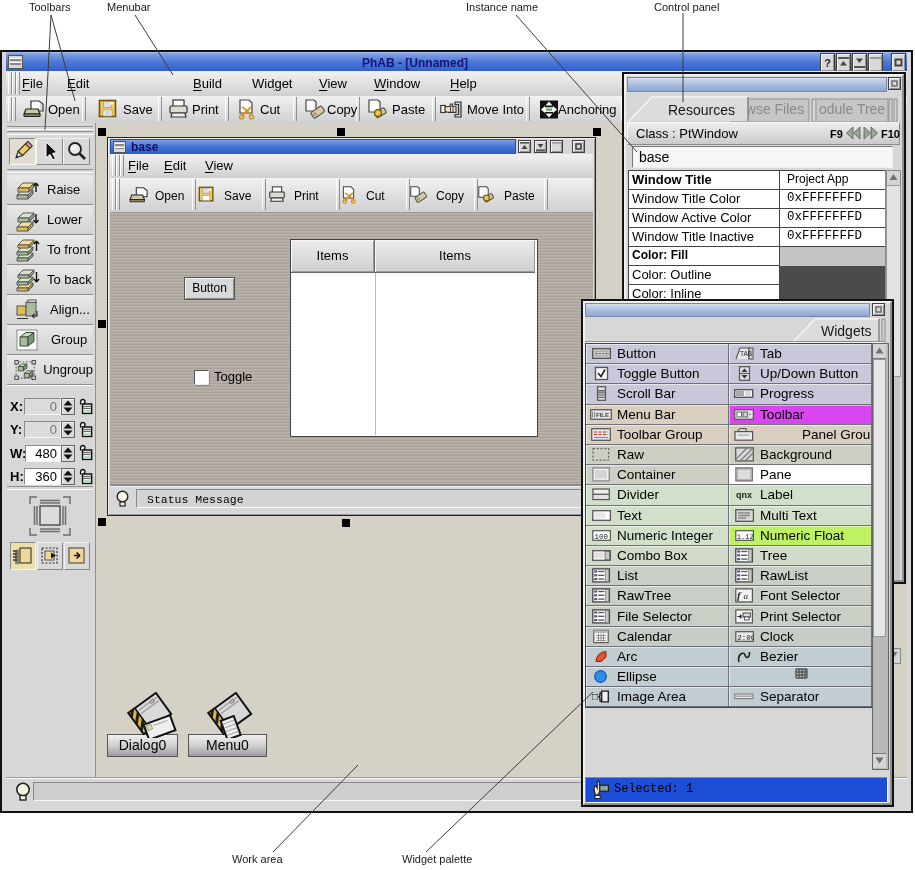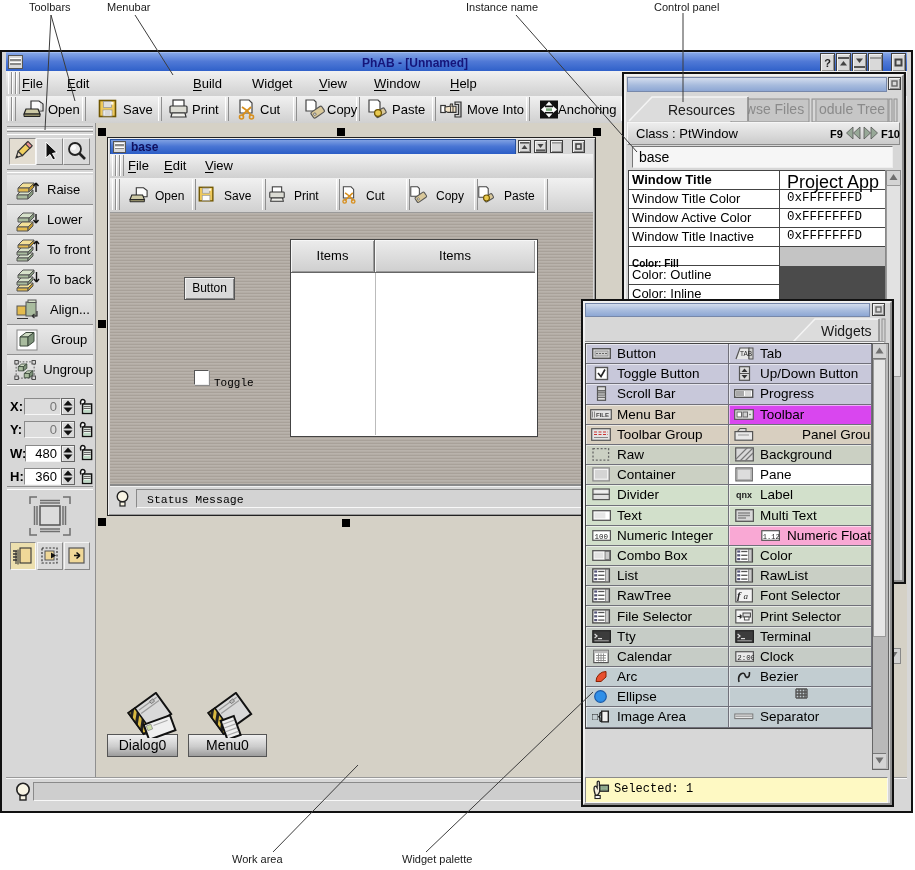--- a/index.html
+++ b/index.html
@@ -534,21 +534,21 @@
 
     <div class="abs" style="left:74px;top:64px;width:49px;height:21px;background:#d9d9d9;border:1px solid #555;box-shadow:inset 1px 1px 0 #f2f2f2, inset -1px -1px 0 #8a8a8a;text-align:center;font-size:12px;line-height:20px;">Button</div>
 
     <div class="abs" style="left:180px;top:26px;width:246px;height:196px;border:1px solid #444;background:#fff;">
       <div class="abs" style="left:0;top:0;width:83px;height:32px;background:linear-gradient(180deg,#ececec,#cfcfcf);border-right:1px solid #666;border-bottom:1px solid #666;box-shadow:inset 1px 1px 0 #f6f6f6, inset -1px -1px 0 #9a9a9a;text-align:center;line-height:32px;font-size:13px;">Items</div>
       <div class="abs" style="left:84px;top:0;width:160px;height:32px;background:linear-gradient(180deg,#ececec,#cfcfcf);border-bottom:1px solid #666;box-shadow:inset 1px 1px 0 #f6f6f6, inset -1px -1px 0 #9a9a9a;text-align:center;line-height:32px;font-size:13px;">Items</div>
       <div class="abs" style="left:84px;top:33px;width:1px;height:162px;background:#bbb;"></div>
     </div>
 
     <div class="abs" style="left:84px;top:157px;width:13px;height:13px;background:#fff;border-top:1.5px solid #555;border-left:1.5px solid #555;border-bottom:1.5px solid #eee;border-right:1.5px solid #eee;box-shadow:1px 1px 0 #8a8a8a;"></div>
-    <div class="abs" style="left:104px;top:164px;font-size:11px;font-family:Liberation Mono, monospace;">Toggle</div>
+    <div class="abs" style="left:104px;top:156px;font-size:13px;">Toggle</div>
   </div>
 
   <div class="abs" style="left:2px;top:348px;width:483px;height:27px;background:#d7d7d7;border-top:1px solid #f2f2f2;box-shadow:0 -2px 0 #8a8a8a;">
     <div class="abs" style="left:6px;top:3px;">
       <svg width="13" height="19" viewBox="0 0 13 19">
             <circle cx="6.5" cy="6.5" r="5.3" fill="#f8f4e4" stroke="#222" stroke-width="1.4"></circle>
             <rect x="4" y="12" width="5" height="4" fill="#f8f4e4" stroke="#222" stroke-width="1.2"></rect>
           </svg>
     </div>
     <div class="abs sunk" style="left:26px;top:2px;width:452px;height:19px;background:#d3d3d3;font-family:'Liberation Mono',monospace;font-size:11.5px;line-height:19px;padding-left:10px;box-sizing:border-box;">Status Message</div>
@@ -654,36 +654,36 @@
             </svg>
           </div>
     <div class="abs" style="left:253px;top:5px;font-size:11px;font-weight:bold;">F10</div>
   </div>
   <div class="abs" style="left:6px;top:70px;width:259px;height:20px;background:#f6f6f6;border:1px solid;border-color:#777 #eee #eee #777;">
     <div class="abs" style="left:6px;top:2px;font-size:14px;">base</div>
   </div>
   <div class="abs" style="left:2px;top:94px;width:256px;border:1px solid #444;border-bottom:none;background:#fff;">
    <div style="position:relative;height:18px;border-bottom:1px solid #444;">
             <div style="position:absolute;left:3px;top:1px;font-size:13px;font-weight:bold;white-space:nowrap;">Window Title</div>
-            <div style="position:absolute;left:150px;top:0;width:105px;height:18px;padding:1px 0 0 7px;font-size:18px;border-left:1px solid #444;">Project App</div>
+            <div style="position:absolute;left:150px;top:0;width:105px;height:18px;padding:1px 0 0 7px;font-size:12px;border-left:1px solid #444;">Project App</div>
           </div>
    <div style="position:relative;height:18px;border-bottom:1px solid #444;">
             <div style="position:absolute;left:3px;top:1px;font-size:13px;font-weight:normal;white-space:nowrap;">Window Title Color</div>
             <div style="position:absolute;left:150px;top:0;width:105px;height:18px;padding:1px 0 0 7px;font-family:'Liberation Mono',monospace;font-size:12.5px;border-left:1px solid #444;">0xFFFFFFFD</div>
           </div>
    <div style="position:relative;height:18px;border-bottom:1px solid #444;">
             <div style="position:absolute;left:3px;top:1px;font-size:13px;font-weight:normal;white-space:nowrap;">Window Active Color</div>
             <div style="position:absolute;left:150px;top:0;width:105px;height:18px;padding:1px 0 0 7px;font-family:'Liberation Mono',monospace;font-size:12.5px;border-left:1px solid #444;">0xFFFFFFFD</div>
           </div>
    <div style="position:relative;height:18px;border-bottom:1px solid #444;">
             <div style="position:absolute;left:3px;top:1px;font-size:13px;font-weight:normal;white-space:nowrap;">Window Title Inactive</div>
             <div style="position:absolute;left:150px;top:0;width:105px;height:18px;padding:1px 0 0 7px;font-family:'Liberation Mono',monospace;font-size:12.5px;border-left:1px solid #444;">0xFFFFFFFD</div>
           </div>
    <div style="position:relative;height:18px;border-bottom:1px solid #444;">
-            <div style="position:absolute;left:3px;top:11px;font-size:10px;font-weight:bold;white-space:nowrap;">Color: Fill</div>
+            <div style="position:absolute;left:3px;top:1px;font-size:12px;font-weight:bold;white-space:nowrap;">Color: Fill</div>
             <div style="position:absolute;left:150px;top:0;width:106px;height:19px;background:#c4c4c4;border-left:1px solid #444;"></div>
           </div>
    <div style="position:relative;height:18px;border-bottom:1px solid #444;">
             <div style="position:absolute;left:3px;top:1px;font-size:13px;font-weight:normal;white-space:nowrap;">Color: Outline</div>
             <div style="position:absolute;left:150px;top:0;width:106px;height:19px;background:#4b4b4b;border-left:1px solid #444;"></div>
           </div>
    <div style="position:relative;height:18px;border-bottom:1px solid #444;">
             <div style="position:absolute;left:3px;top:1px;font-size:13px;font-weight:normal;white-space:nowrap;">Color: Inline</div>
             <div style="position:absolute;left:150px;top:0;width:106px;height:19px;background:#4b4b4b;border-left:1px solid #444;"></div>
           </div>
@@ -917,21 +917,21 @@
    <div style="display:flex;">
             <div class="pc" style="background:#d2e0cb;">
               <span class="wi">
                 <svg width="19" height="15" viewBox="0 0 19 15">
                   <rect x="0.8" y="2.7" width="17.6" height="9.6" fill="#fff" stroke="#555" stroke-width="1.2"></rect>
                   <text x="2.6" y="11" font-family="Liberation Mono" font-size="7.5" fill="#222">100</text>
                 </svg>
               </span>
               <span class="pt">Numeric Integer</span>
             </div>
-            <div class="pc" style="background:#f9a8d4;justify-content:flex-end;">
+            <div class="pc" style="background:#bef264;">
               <span class="wi">
                 <svg width="19" height="15" viewBox="0 0 19 15">
                   <rect x="0.8" y="2.7" width="17.6" height="9.6" fill="#fff" stroke="#555" stroke-width="1.2"></rect>
                   <text x="1.8" y="11" font-family="Liberation Mono" font-size="7" fill="#222">1.12</text>
                 </svg>
               </span>
               <span class="pt">Numeric Float</span>
             </div>
           </div>
    <div style="display:flex;">
@@ -951,21 +951,21 @@
                   <rect x="0.8" y="0.9" width="16.6" height="13" fill="#fff" stroke="#444" stroke-width="1.3"></rect>
                   <rect x="13.4" y="1.5" width="3.4" height="12" fill="#c9c9c9" stroke="#777" stroke-width="0.7"></rect>
                   <rect x="2.2" y="2.4" width="3" height="2.2" fill="#557"></rect>
                   <line x1="6.2" y1="3.5" x2="12.4" y2="3.5" stroke="#555" stroke-width="1.3"></line>
                   <rect x="2.2" y="6.2" width="3" height="2.2" fill="#557"></rect>
                   <line x1="6.2" y1="7.300000000000001" x2="12.4" y2="7.300000000000001" stroke="#555" stroke-width="1.3"></line>
                   <rect x="2.2" y="10" width="3" height="2.2" fill="#557"></rect>
                   <line x1="6.2" y1="11.1" x2="12.4" y2="11.1" stroke="#555" stroke-width="1.3"></line>
                 </svg>
               </span>
-              <span class="pt">Color</span>
+              <span class="pt">Tree</span>
             </div>
           </div>
    <div style="display:flex;">
             <div class="pc" style="background:#c9cfc5;">
               <span class="wi">
                 <svg width="19" height="15" viewBox="0 0 19 15">
                   <rect x="0.8" y="0.9" width="16.6" height="13" fill="#fff" stroke="#444" stroke-width="1.3"></rect>
                   <rect x="13.4" y="1.5" width="3.4" height="12" fill="#c9c9c9" stroke="#777" stroke-width="0.7"></rect>
                   <rect x="2.2" y="2.4" width="3" height="2.2" fill="#557"></rect>
                   <line x1="6.2" y1="3.5" x2="12.4" y2="3.5" stroke="#555" stroke-width="1.3"></line>
@@ -1044,44 +1044,20 @@
                   <rect x="8" y="4" width="7.4" height="4" fill="#ddd" stroke="#444" stroke-width="1"></rect>
                   <rect x="9.4" y="8" width="4.6" height="3" fill="#fff" stroke="#444" stroke-width="0.9"></rect>
                 </svg>
               </span>
               <span class="pt">Print Selector</span>
             </div>
           </div>
    <div style="display:flex;">
             <div class="pc" style="background:#c6ccc6;">
               <span class="wi">
-                <svg width="19" height="15" viewBox="0 0 19 15">
-                  <rect x="0.8" y="1.7" width="17.6" height="11.6" fill="#3c3c3c" stroke="#222" stroke-width="1.2"></rect>
-                  <path d="M2.6 5 L5 7 L2.6 9" stroke="#ddd" stroke-width="1.2" fill="none"></path>
-                  <line x1="6" y1="9.6" x2="10" y2="9.6" stroke="#ddd" stroke-width="1.2"></line>
-                  <rect x="2.4" y="11" width="14.4" height="1.4" fill="#888"></rect>
-                </svg>
-              </span>
-              <span class="pt">Tty</span>
-            </div>
-            <div class="pc" style="background:#c6ccc6;">
-              <span class="wi">
-                <svg width="19" height="15" viewBox="0 0 19 15">
-                  <rect x="0.8" y="1.7" width="17.6" height="11.6" fill="#3c3c3c" stroke="#222" stroke-width="1.2"></rect>
-                  <path d="M2.6 5 L5 7 L2.6 9" stroke="#ddd" stroke-width="1.2" fill="none"></path>
-                  <line x1="6" y1="9.6" x2="10" y2="9.6" stroke="#ddd" stroke-width="1.2"></line>
-                  <rect x="2.4" y="11" width="14.4" height="1.4" fill="#888"></rect>
-                </svg>
-              </span>
-              <span class="pt">Terminal</span>
-            </div>
-          </div>
-   <div style="display:flex;">
-            <div class="pc" style="background:#c6ccc6;">
-              <span class="wi">
                 <svg width="18" height="15" viewBox="0 0 18 15">
                   <rect x="1.8" y="1.4" width="14.4" height="12.2" fill="#fff" stroke="#555" stroke-width="1.2"></rect>
                   <rect x="1.8" y="1.4" width="14.4" height="2.8" fill="#bbb"></rect>
                   <path d="M4 6.5 h10 M4 9 h10 M4 11.5 h10 M6.5 4.5 v8 M9 4.5 v8 M11.5 4.5 v8" stroke="#888" stroke-width="0.9"></path>
                 </svg>
               </span>
               <span class="pt">Calendar</span>
             </div>
             <div class="pc" style="background:#c6ccc6;">
               <span class="wi">
@@ -1157,21 +1133,21 @@
               <path d="M6.5 3.5 L10.5 9.5 L2.5 9.5 Z" fill="#707070"></path>
             </svg>
           </div>
     <div class="abs" style="left:0px;top:15px;width:13px;height:278px;background:#e6e6e6;border:1px solid #999;box-sizing:border-box;"></div>
     <div class="abs" style="left:0px;top:409px;width:13px;height:14px;background:#d4d4d4;border-top:1px solid #777;">
             <svg width="13" height="13">
               <path d="M6.5 9.5 L10.5 3.5 L2.5 3.5 Z" fill="#707070"></path>
             </svg>
           </div>
   </div>
-  <div class="abs" style="left:0px;top:474px;width:301px;height:24px;background:#fef9c3;border:1px solid;border-color:#8a8a8a #f6f6f6 #f6f6f6 #8a8a8a;text-align:center;">
+  <div class="abs" style="left:0px;top:474px;width:301px;height:24px;background:#1d4ed8;border:1px solid;border-color:#8a8a8a #f6f6f6 #f6f6f6 #8a8a8a;text-align:center;">
     <div class="abs" style="left:5px;top:1px;">
             <svg width="20" height="21" viewBox="0 0 20 21">
       <path d="M6.2 3.2 C6.2 1.8 8.4 1.8 8.4 3.2 L8.4 6.6 L9.2 6.6 C9.2 9 9.2 10.6 8.8 12 C8.2 14 7.4 15.2 6.6 16 L4.4 16 C3.2 13 2.6 10.4 3.2 8.2 C3.6 6.8 5.2 6.9 5.6 8 L6.2 9 Z" fill="#f4eedd" stroke="#222" stroke-width="1.2"></path>
       <rect x="4" y="16.5" width="5.2" height="3" fill="#fff" stroke="#222" stroke-width="1.1"></rect>
       <rect x="8.8" y="6.2" width="8.6" height="6" fill="#9db89d" stroke="#222" stroke-width="1.3"></rect>
       <path d="M10.4 8 L15.6 8 M10.4 10.2 L15.6 10.2" stroke="#7a947a" stroke-width="1"></path>
             </svg>
           </div>
     <div class="abs" style="left:28px;top:4px;font-family:'Liberation Mono',monospace;font-size:12px;">Selected: 1</div>
   </div>

